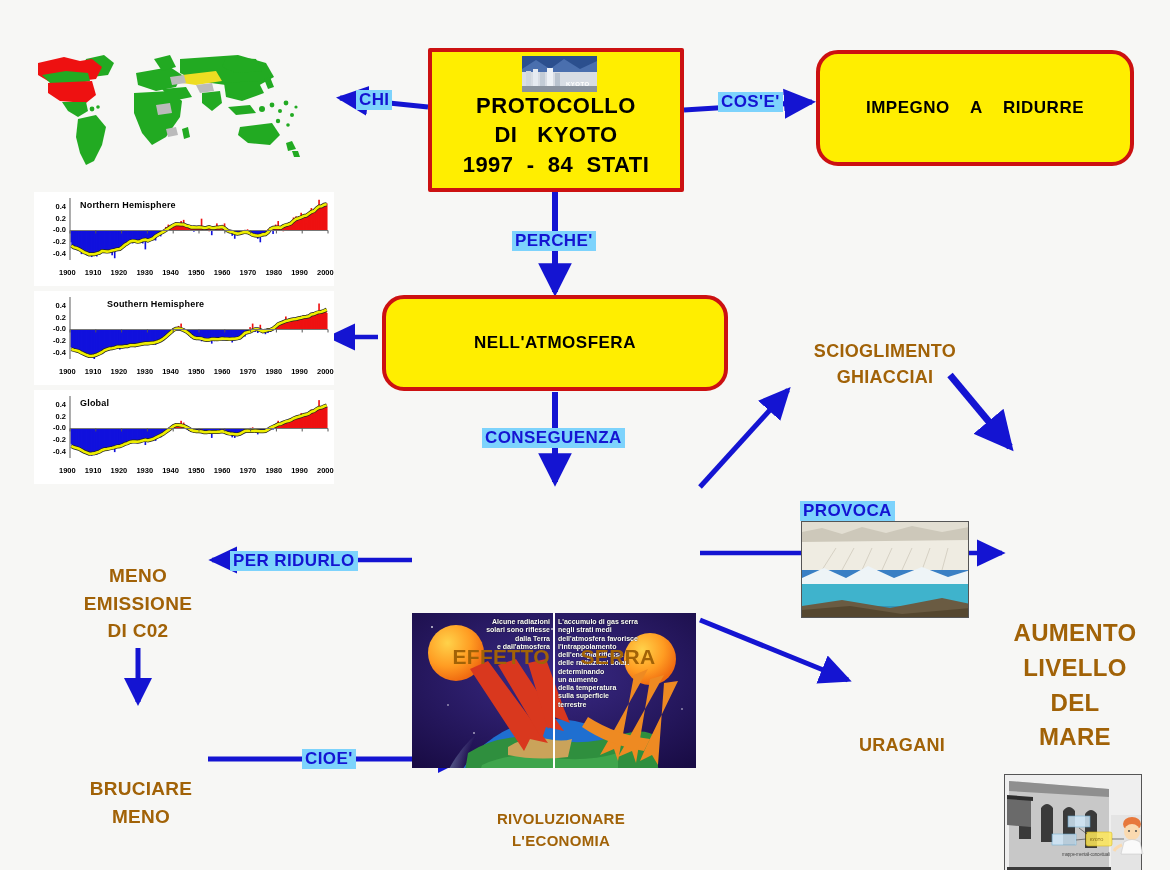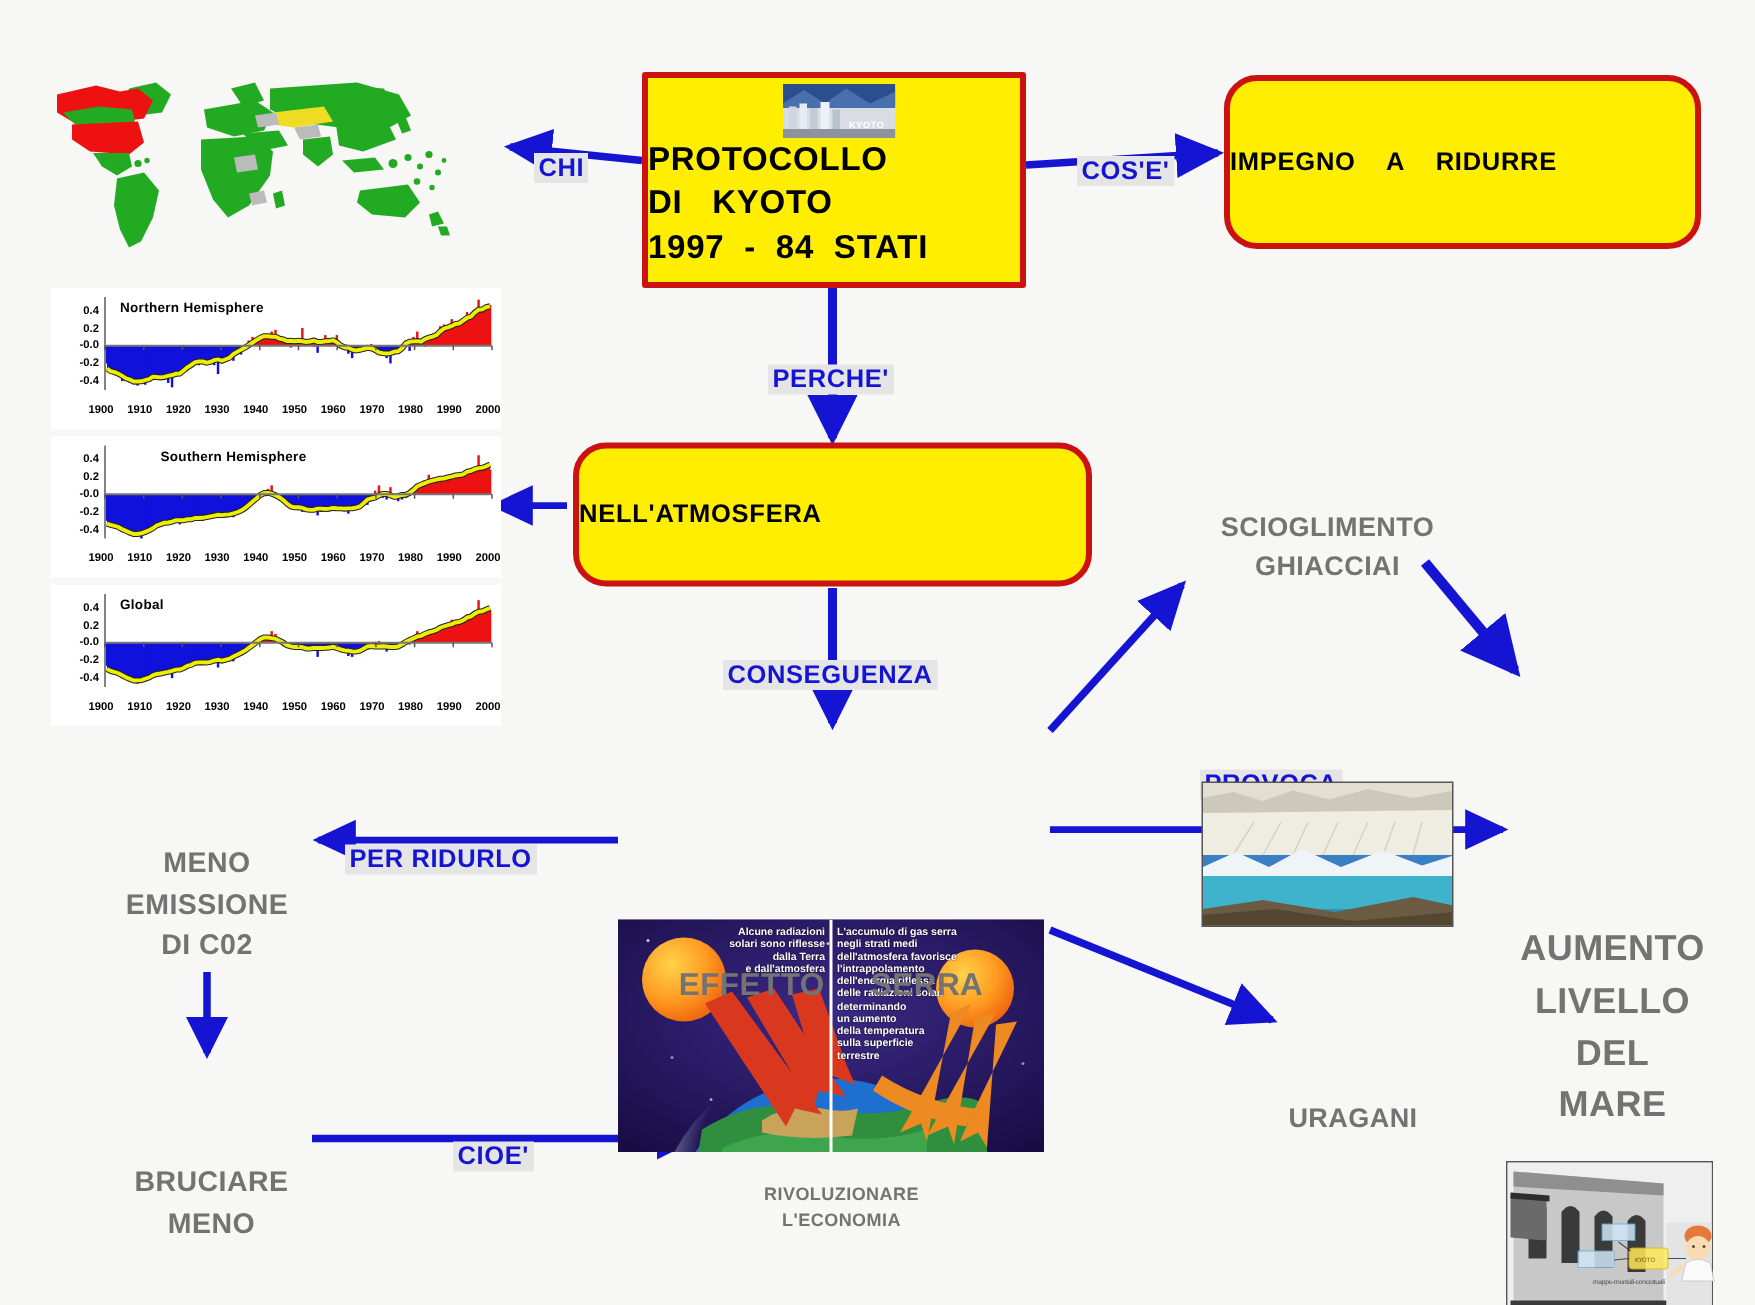--- a/index.html
+++ b/index.html
@@ -13,43 +13,42 @@
   #stage{position:relative;width:1170px;height:870px;}
 
   .abs{position:absolute;}
 
   
   .ybox{
     background:#ffee00;
     border:4px solid #cc1111;
     box-sizing:border-box;
     display:flex;flex-direction:column;
-    align-items:flex-start;justify-content:center;
+    align-items:center;justify-content:center;
     color:#000;
     font-weight:bold;
     letter-spacing:.5px;
     text-align:center;
   }
   .ybox.sharp{border-radius:2px;}
   .ybox.round{border-radius:22px;gap:12px;}
   .ybox .line{white-space:pre;line-height:1.32;}
 
   
   .clabel{
     color:#1414d2;font-weight:bold;
     font-size:17px;letter-spacing:.4px;
     white-space:nowrap;
-    background:#e5e5e5;
+    background:#7dd3fc;
     padding:0 3px;
-    margin-top:12px;
   }
 
   
   .caption{
-    color:#737373;font-weight:bold;
+    color:#a16207;font-weight:bold;
     text-align:center;white-space:pre;
     line-height:1.45;letter-spacing:.3px;
   }
 
   
   .pic{overflow:hidden;box-sizing:border-box;position:relative;}
   .pic.bd{border:1px solid #555;}
 
   svg{display:block;}
   .arrow{position:absolute;left:0;top:0;pointer-events:none;}
@@ -814,21 +813,21 @@
 
   <div class="abs caption" style="left:836px;top:732px;width:132px;font-size:18px;white-space:pre-line;">URAGANI</div>
 
   <div class="abs caption" style="left:60px;top:562px;width:156px;font-size:19px;white-space:pre-line;">MENO
 EMISSIONE
 DI  C02</div>
 
   <div class="abs caption" style="left:62px;top:775px;width:158px;font-size:19px;white-space:pre-line;">BRUCIARE
 MENO</div>
 
-  <div class="abs caption" style="left:470px;top:788px;width:182px;font-size:12px;white-space:pre-line;">RIVOLUZIONARE
+  <div class="abs caption" style="left:470px;top:808px;width:182px;font-size:15px;white-space:pre-line;">RIVOLUZIONARE
 L'ECONOMIA</div>
 
   <div class="abs wm" style="left:1050px;top:812px;width:112px;height:50px;">
     <svg width="112" height="50" viewBox="0 0 112 50">
       <rect x="18" y="4" width="22" height="11" fill="#cfe6f7" stroke="#6aaed8" stroke-width=".6"></rect>
       <rect x="2" y="22" width="24" height="11" fill="#cfe6f7" stroke="#6aaed8" stroke-width=".6"></rect>
       <rect x="36" y="20" width="26" height="14" rx="2" fill="#ffe85a" stroke="#d9b500" stroke-width=".6"></rect>
       <line x1="29" y1="16" x2="37" y2="22" stroke="#333" stroke-width=".7"></line>
       <line x1="26" y1="28" x2="36" y2="27" stroke="#333" stroke-width=".7"></line>
       <line x1="62" y1="27" x2="74" y2="27" stroke="#333" stroke-width=".7"></line>

